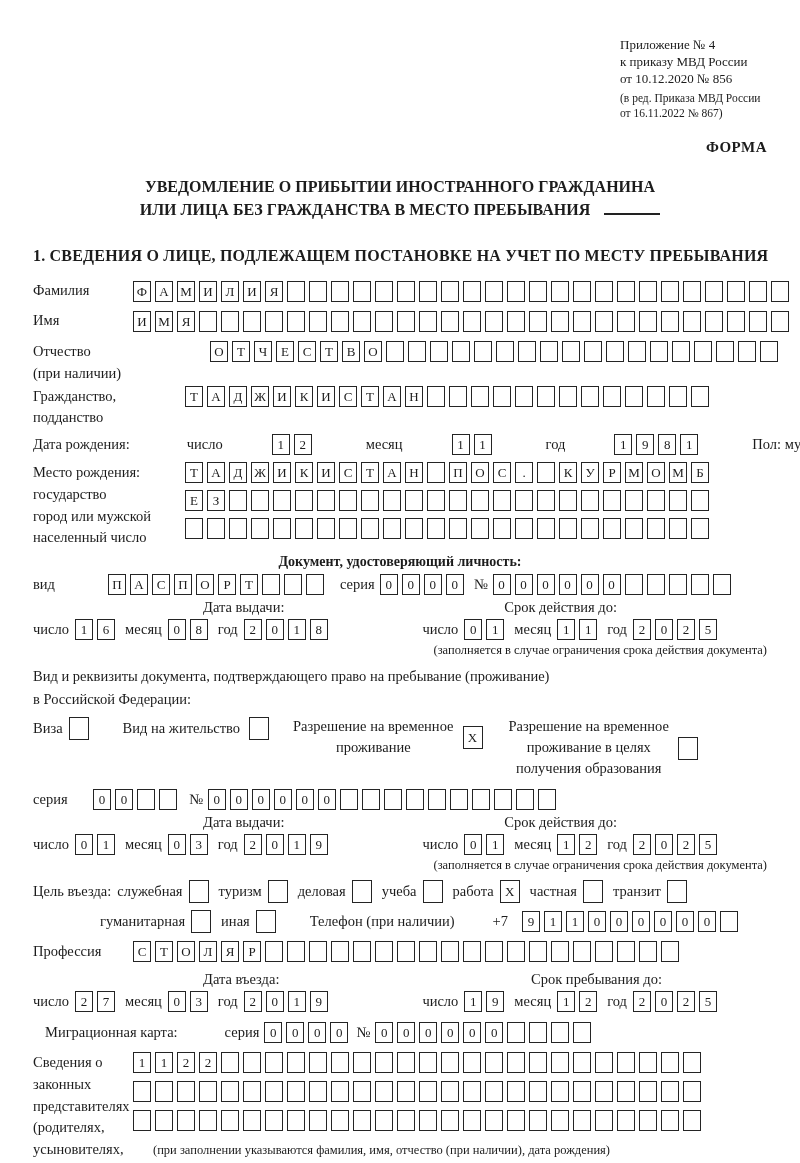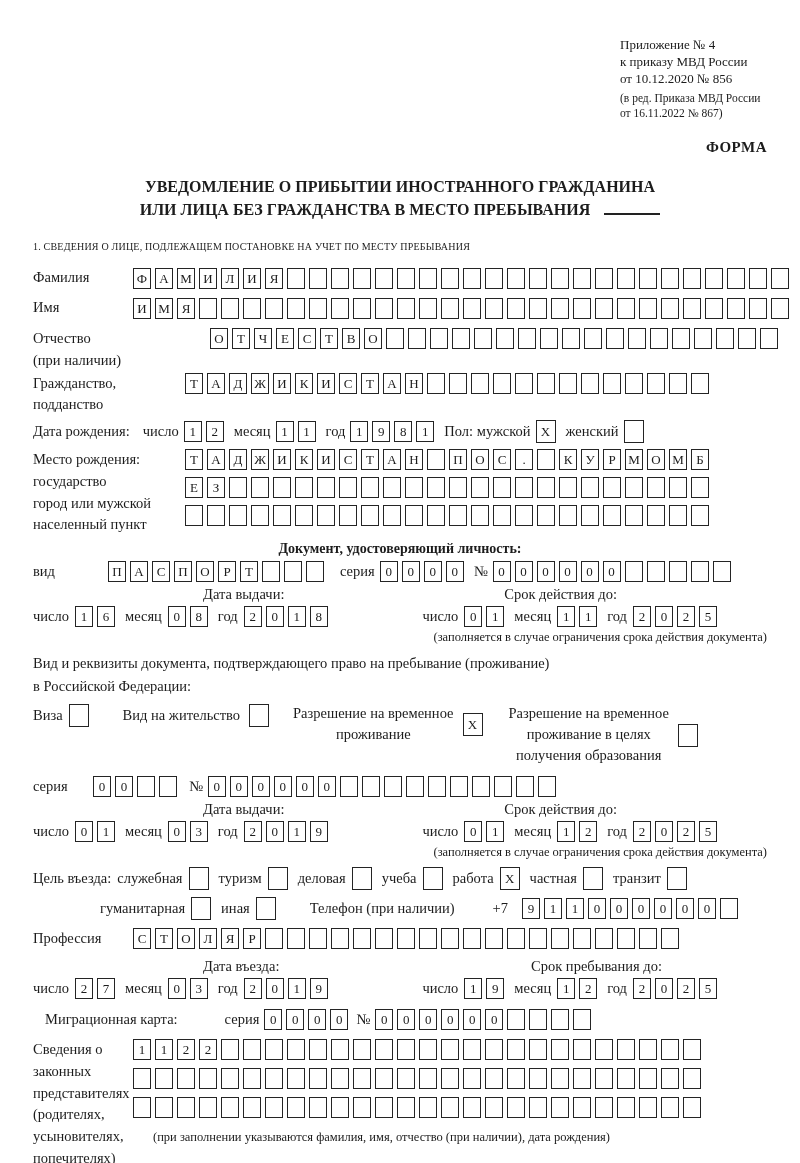--- a/index.html
+++ b/index.html
@@ -8,39 +8,39 @@
     padding:36px 33px 0 33px;background:#fff;color:#1c1c1c;
     font-family:"Liberation Serif","DejaVu Serif",serif;
     overflow:hidden;position:relative;
   }
   .appendix{margin-left:587px;font-size:13px;line-height:1.32;}
   .appendix .amend{font-size:11.5px;line-height:1.3;}
   .appendix .amend-first{margin-top:4px;}
   .forma{margin-top:18px;text-align:right;font-weight:bold;font-size:15px;letter-spacing:.5px;}
   .title{margin-top:20px;text-align:center;font-weight:bold;font-size:16px;line-height:1.4;}
   .uline{display:inline-block;width:56px;border-bottom:2px solid #222;margin-left:14px;vertical-align:baseline;}
-  .sec-head{margin-top:20px;font-weight:normal;font-size:10px;letter-spacing:.2px;white-space:nowrap;}
+  .sec-head{margin-top:26px;font-weight:bold;font-size:16px;letter-spacing:.2px;white-space:nowrap;}
 
   .frow{display:flex;align-items:flex-start;margin-top:0;}
   .lbl{font-size:14.5px;line-height:1.35;flex:none;}
   .w100{width:100px;}
   .w152{width:152px;}
   .w177{width:177px;}
   .lbl2{font-size:14.5px;line-height:1.5;flex:none;}
 
   .cells{display:flex;gap:4px;flex:none;}
   .cell{
     width:18px;height:21px;box-sizing:border-box;flex:none;
     border:1.7px solid #242424;background:#fff;
     display:flex;align-items:center;justify-content:center;
     font-size:13px;line-height:1;
   }
   .cbox .cell{width:20px;height:23px;}
 
-  .mb6{margin-bottom:6px;}
+  .mb6{margin-bottom:6px;gap:44px;}
   .mb9{margin-bottom:9px;}
 
   .inline-lbl{font-size:14.5px;margin:0 5px 0 0;white-space:nowrap;}
   .gap-l{margin-left:10px;}
 
   .dhead{display:flex;font-size:14.5px;margin:4px 0 3px 0;}
   .dhead .h1{margin-left:170px;}
   .dhead .h2{margin-left:auto;margin-right:150px;}
   .dhead .h2b{margin-left:auto;margin-right:105px;}
   .drow{display:flex;align-items:center;font-size:14.5px;}
@@ -250,21 +250,21 @@
     <div class="cells cbox">
         <span class="cell"></span>
       </div>
   </div>
 
   <div class="frow">
     <div class="lbl2 w152">
       <div>Место рождения:</div>
       <div>государство</div>
       <div>город или мужской</div>
-      <div>населенный пункт</div>
+      <div>населенный число</div>
     </div>
     <div>
       <div class="cells" style="margin-bottom:7px;">
           <span class="cell">Т</span>
           <span class="cell">А</span>
           <span class="cell">Д</span>
           <span class="cell">Ж</span>
           <span class="cell">И</span>
           <span class="cell">К</span>
           <span class="cell">И</span>

